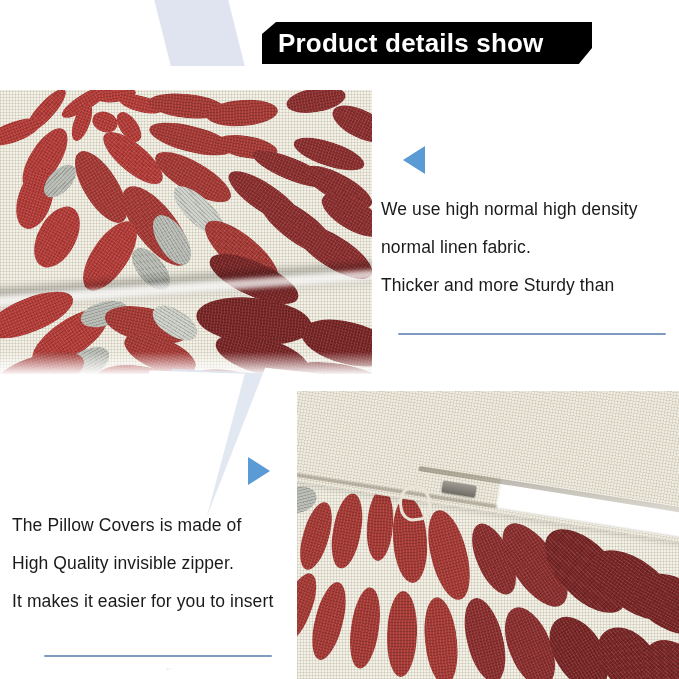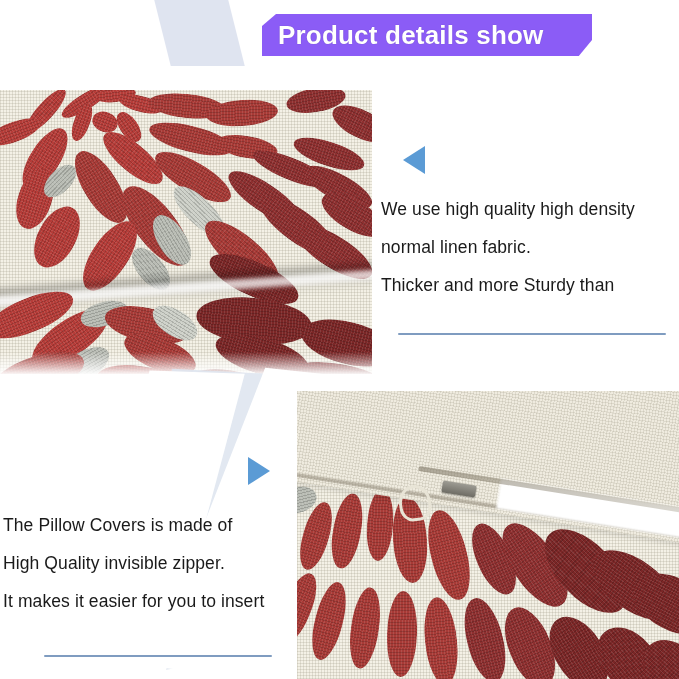--- a/index.html
+++ b/index.html
@@ -65,24 +65,24 @@
     width: 96px;
     height: 300px;
     background: #ffffff;
     transform: skewX(-16deg) rotate(6deg);
   }
 
   
   .banner {
     position: absolute;
     left: 262px;
-    top: 14px;
+    top: 22px;
     width: 330px;
     height: 42px;
-    background: #8b5cf6;
+    background: #000000;
     color: #ffffff;
     font-size: 26px;
     font-weight: bold;
     letter-spacing: .2px;
     display: flex;
     align-items: center;
     padding-left: 16px;
     box-sizing: border-box;
     clip-path: polygon(14px 0, 100% 0, 100% 62%, 96% 100%, 0 100%, 0 12px);
     text-shadow: 0 0 1px rgba(0,0,0,.25);
@@ -243,21 +243,21 @@
 
   
   .copy {
     position: absolute;
     color: #1a1a1a;
     font-size: 17.5px;
     line-height: 38px;
     white-space: nowrap;
   }
   .copy-top  { left: 381px; top: 190px; }
-  .copy-bot  { left: 3px;  top: 506px; }
+  .copy-bot  { left: 12px;  top: 506px; }
   .copy div  { letter-spacing: .1px; }
 
   .rule {
     position: absolute;
     height: 2px;
     background: #7f9cc0;
     border-radius: 2px;
   }
   .rule-top { left: 398px; top: 333px; width: 268px; }
   .rule-bot { left: 44px;  top: 655px; width: 228px; }
@@ -329,21 +329,21 @@
 
     <div class="photo-white-top"></div>
     <div class="photo-white-bottom-fade"></div>
   </div>
 
   <div class="banner">Product details show</div>
 
   <div class="arrow arrow-left"></div>
 
   <div class="copy copy-top">
-    <div>We use high quality high density</div>
+    <div>We use high normal high density</div>
     <div>normal linen fabric.</div>
     <div>Thicker and more Sturdy than</div>
   </div>
   <div class="rule rule-top"></div>
 
   <div class="swoosh-mid"></div>
   <div class="swoosh-mid-mask"></div>
   <div class="swoosh-band-2"></div>
 
   <div class="photo photo-zipper">

